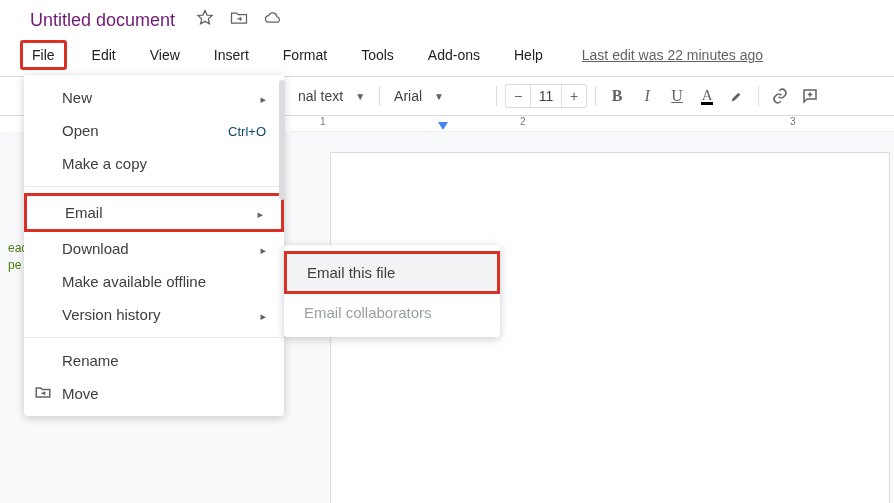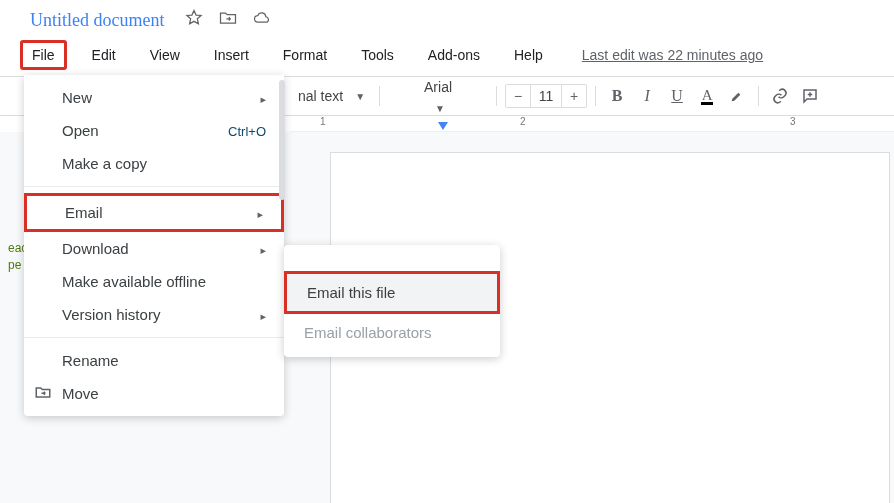--- a/index.html
+++ b/index.html
@@ -1,19 +1,19 @@
 <!DOCTYPE html>
 <html><head>
 <meta charset="utf-8">
 <style>
 * { margin: 0; padding: 0; box-sizing: border-box; font-family: Arial, sans-serif; }
 body { background: #fff; width: 894px; height: 503px; overflow: hidden; position: relative; }
 
 .titlebar { display: flex; align-items: center; padding: 8px 24px 4px 30px; gap: 12px; }
-.doc-title { font-size: 18px; color: #3b82f6; font-family: Liberation Serif, serif; }
+.doc-title { font-size: 18px; color: #701a75; }
 .title-icons { display: flex; gap: 14px; align-items: center; margin-left: 8px; }
 .title-icons svg { width: 20px; height: 20px; fill: none; stroke: #5f6368; stroke-width: 1.5; }
 
 .menubar { display: flex; align-items: center; padding: 4px 20px 6px 20px; gap: 16px; font-size: 14px; color: #202124; }
 .menu-item { padding: 4px 9px; cursor: pointer; border-radius: 3px; }
 .menu-file { border: 3px solid #d93025; }
 .last-edit { color: #5f6368; text-decoration: underline; margin-left: 14px; font-size: 14px; }
 
 .toolbar { height: 40px; border-top: 1px solid #dadce0; border-bottom: 1px solid #dadce0; display: flex; align-items: center; padding: 0 8px; gap: 4px; font-size: 14px; color: #444; }
 .tb-sep { width: 1px; height: 20px; background: #dadce0; margin: 0 4px; }
@@ -41,21 +41,21 @@
 .dd-item { display: flex; align-items: flex-end; justify-content: space-between; padding: 8px 18px 8px 38px; font-size: 15px; color: #3c4043; cursor: pointer; position: relative; }
 .dd-item .shortcut { color: #0c4a6e; font-size: 13px; }
 .dd-item.has-sub::after { content: '▸'; color: #5f6368; font-size: 11px; }
 .dd-sep { height: 1px; background: #e8eaed; margin: 6px 0; }
 .dd-item .pre-icon { position: absolute; left: 10px; top: 50%; transform: translateY(-50%); }
 .highlight-red { border: 3px solid #d93025; }
 
 .submenu { position: absolute; left: 284px; top: 245px; width: 216px; background: #fff; box-shadow: 0 2px 10px rgba(0,0,0,.2); border-radius: 4px; padding: 6px 0; z-index: 11; }
 .sub-item { padding: 10px 20px; font-size: 15px; color: #3c4043; cursor: pointer; }
 .sub-item.disabled { color: #9aa0a6; cursor: default; }
-.sub-item.hl { border: 3px solid #d93025; background: #f1f3f4; margin-top: 20px; }
+.sub-item.hl { border: 3px solid #d93025; background: #f1f3f4; }
 
 .scroll-thumb { position: absolute; left: 279px; top: 80px; width: 6px; height: 120px; background: #dadce0; border-radius: 3px; z-index: 12;}
 
 .chev { font-size: 10px; color: #5f6368; margin-left: 4px;}
 </style>
 </head>
 <body>
 
 <div class="titlebar">
   <span class="doc-title">Untitled document</span>
@@ -85,21 +85,21 @@
   <span class="last-edit">Last edit was 22 minutes ago</span>
 </div>
 
 <div class="toolbar">
   <div style="width:280px"></div>
   <div class="tb-box">
       <span>nal text</span>
       <span class="chev">▼</span>
     </div>
   <div class="tb-sep"></div>
-  <div class="tb-box" style="width:100px;flex-direction:column;">
+  <div class="tb-box" style="width:100px;">
       <span>Arial</span>
       <span class="chev">▼</span>
     </div>
   <div class="tb-sep"></div>
   <div class="tb-stepper">
     <span class="btn">−</span>
     <span class="val">11</span>
     <span class="btn">+</span>
   </div>
   <div class="tb-sep"></div>

